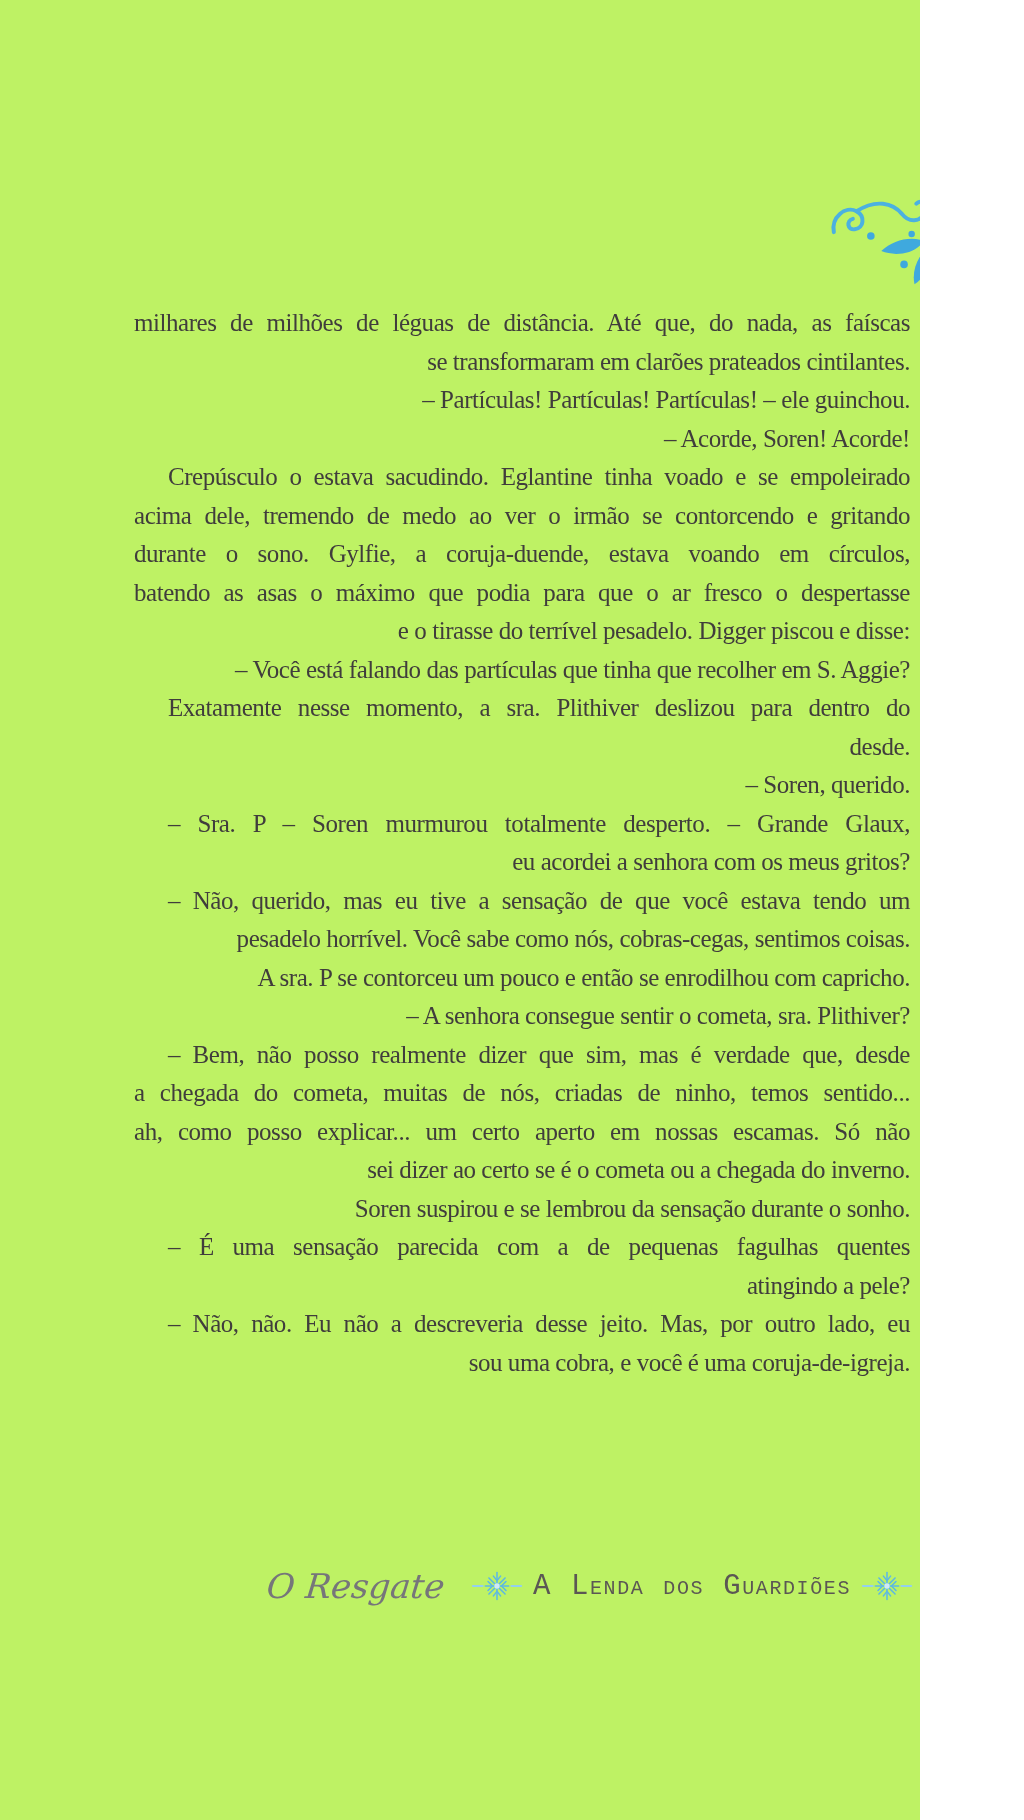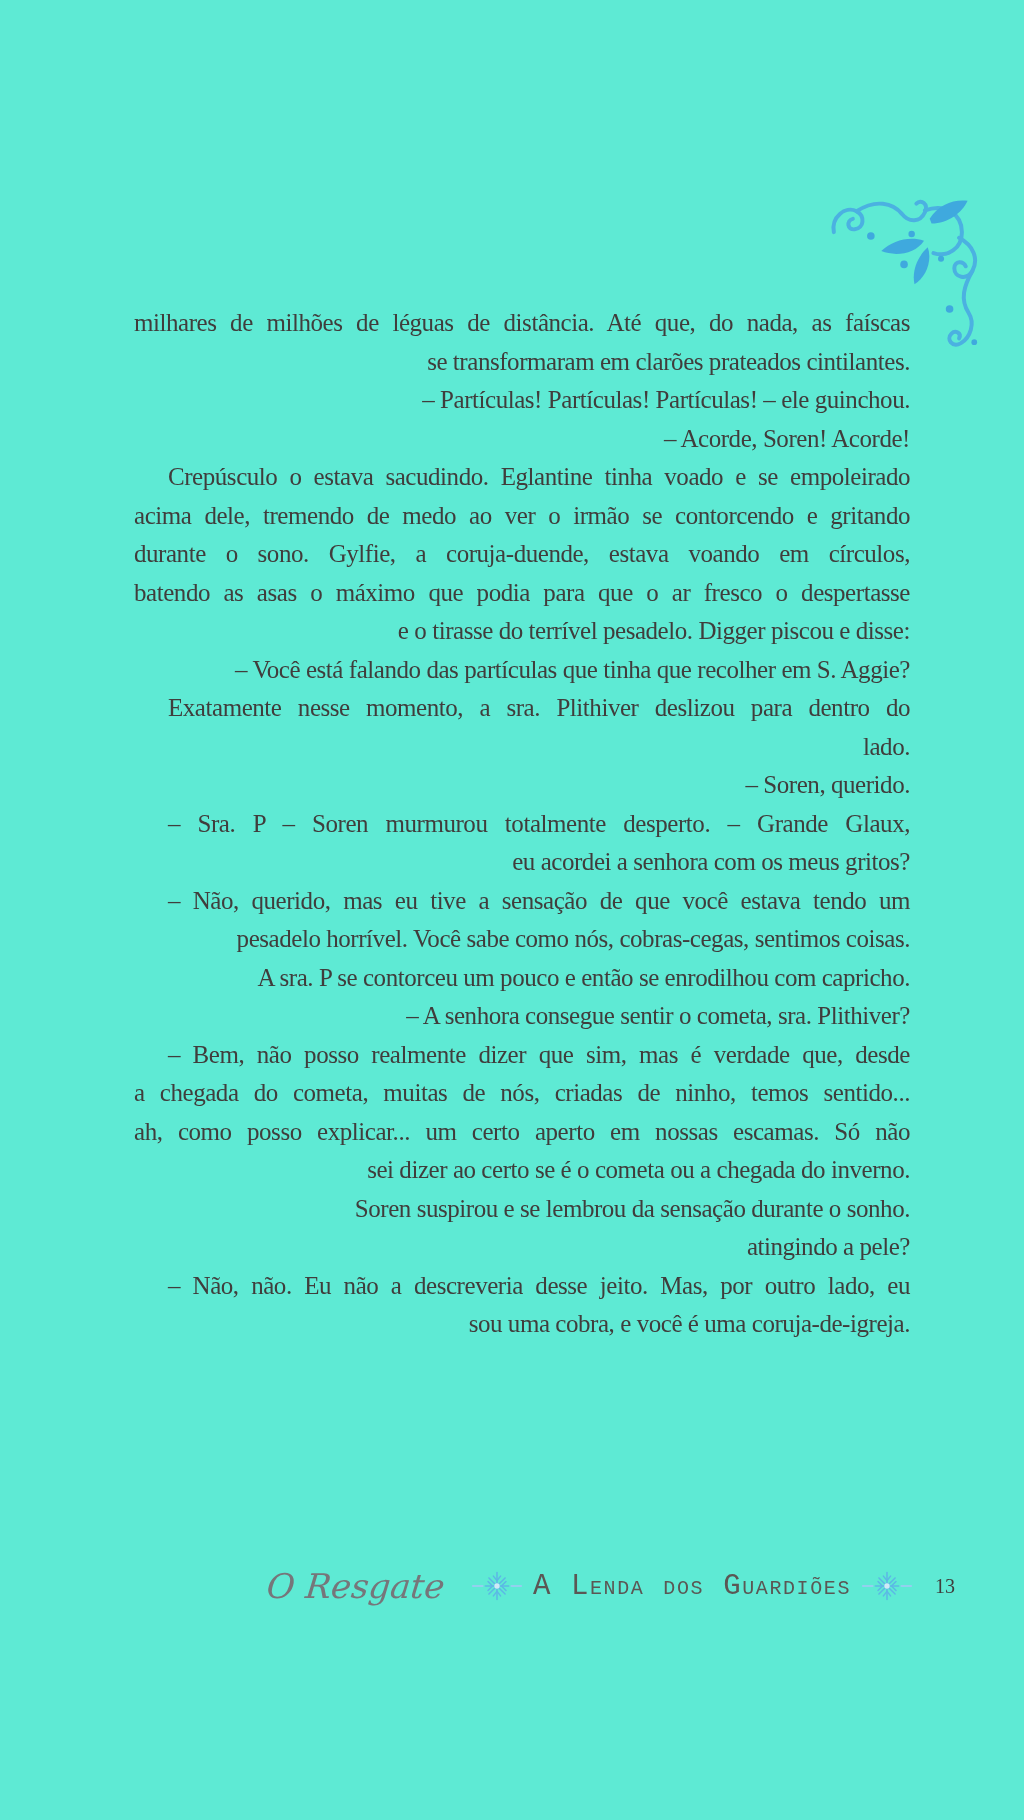--- a/index.html
+++ b/index.html
@@ -1,20 +1,20 @@
 <!DOCTYPE html>
 <html><head>
 <meta charset="utf-8">
 <style>
   html, body { margin: 0; padding: 0; background: #ffffff; }
   .page {
     position: relative;
-    width: 1024px;
+    width: 920px;
     height: 1820px;
-    background: #5eead4;
+    background: #bef264;
     overflow: hidden;
     font-family: "Liberation Serif", serif;
   }
 
   
   .corner-flourish {
     position: absolute;
     left: 826px;
     top: 198px;
     width: 158px;
@@ -119,21 +119,21 @@
         <div class="line fill">acima dele, tremendo de medo ao ver o irmão se contorcendo e gritando</div>
         <div class="line fill">durante o sono. Gylfie, a coruja-duende, estava voando em círculos,</div>
         <div class="line fill">batendo as asas o máximo que podia para que o ar fresco o despertasse</div>
         <div class="line last">e o tirasse do terrível pesadelo. Digger piscou e disse:</div>
       </div>
       <div>
         <div class="line last indent">– Você está falando das partículas que tinha que recolher em S. Aggie?</div>
       </div>
       <div>
         <div class="line fill indent">Exatamente nesse momento, a sra. Plithiver deslizou para dentro do</div>
-        <div class="line last">lado.</div>
+        <div class="line last">desde.</div>
       </div>
       <div>
         <div class="line last indent">– Soren, querido.</div>
       </div>
       <div>
         <div class="line fill indent">– Sra. P – Soren murmurou totalmente desperto. – Grande Glaux,</div>
         <div class="line last">eu acordei a senhora com os meus gritos?</div>
       </div>
       <div>
         <div class="line fill indent">– Não, querido, mas eu tive a sensação de que você estava tendo um</div>
@@ -148,20 +148,21 @@
       <div>
         <div class="line fill indent">– Bem, não posso realmente dizer que sim, mas é verdade que, desde</div>
         <div class="line fill">a chegada do cometa, muitas de nós, criadas de ninho, temos sentido...</div>
         <div class="line fill">ah, como posso explicar... um certo aperto em nossas escamas. Só não</div>
         <div class="line last">sei dizer ao certo se é o cometa ou a chegada do inverno.</div>
       </div>
       <div>
         <div class="line last indent">Soren suspirou e se lembrou da sensação durante o sonho.</div>
       </div>
       <div>
+        <div class="line fill indent">– É uma sensação parecida com a de pequenas fagulhas quentes</div>
         <div class="line last">atingindo a pele?</div>
       </div>
       <div>
         <div class="line fill indent">– Não, não. Eu não a descreveria desse jeito. Mas, por outro lado, eu</div>
         <div class="line last">sou uma cobra, e você é uma coruja-de-igreja.</div>
       </div>
     </main>
 
   <footer class="page-footer">
     <span class="book-title">O Resgate</span>

